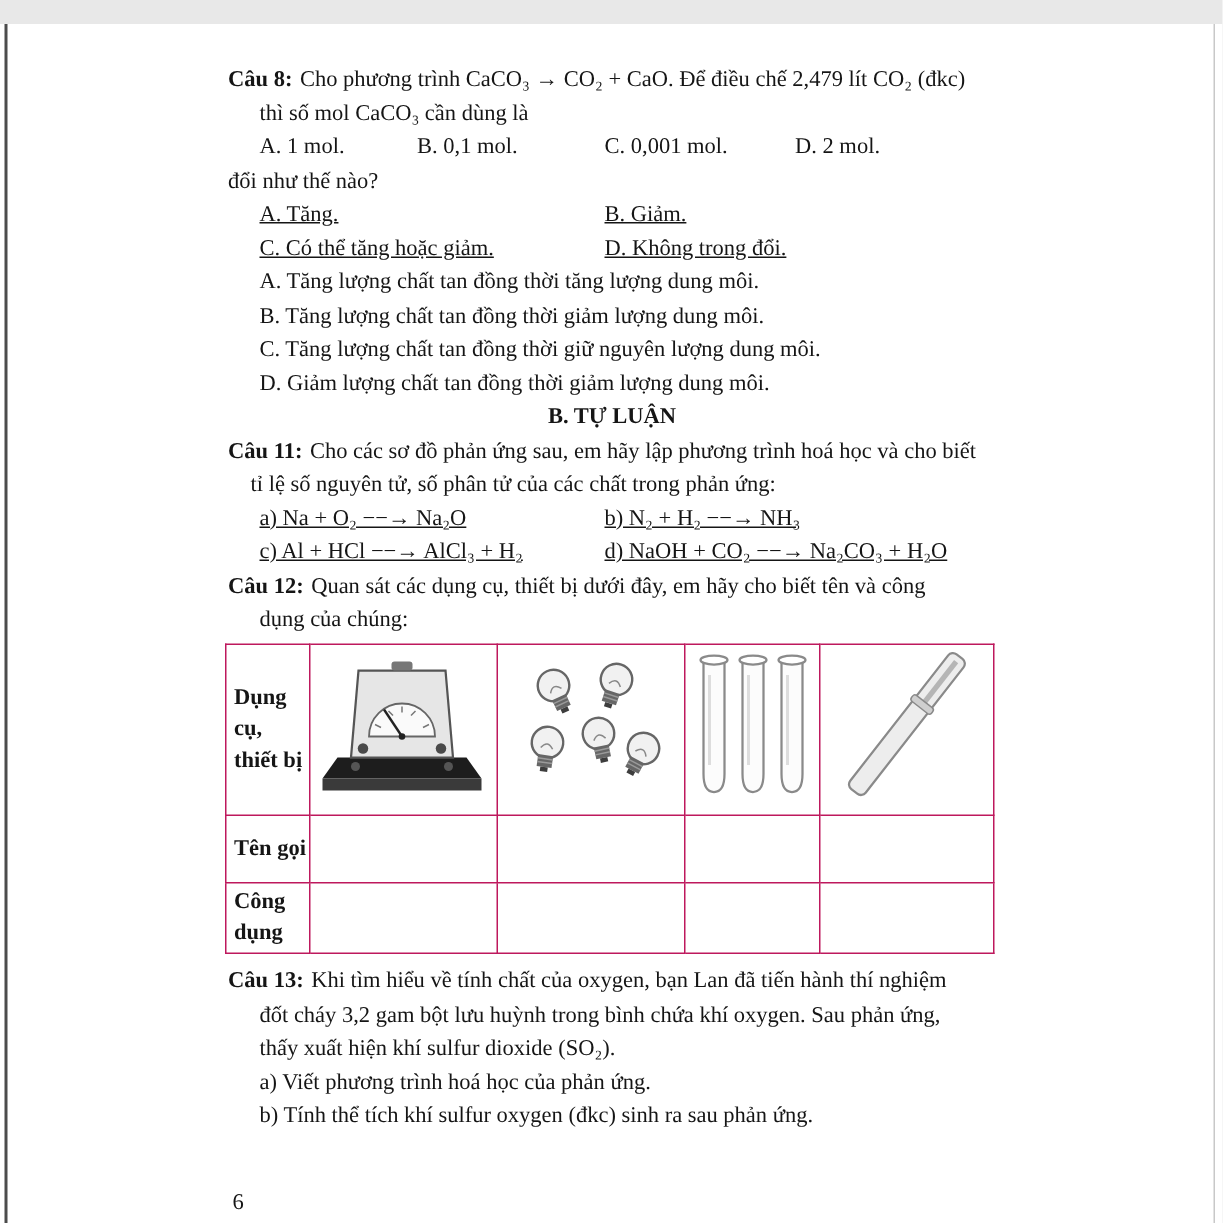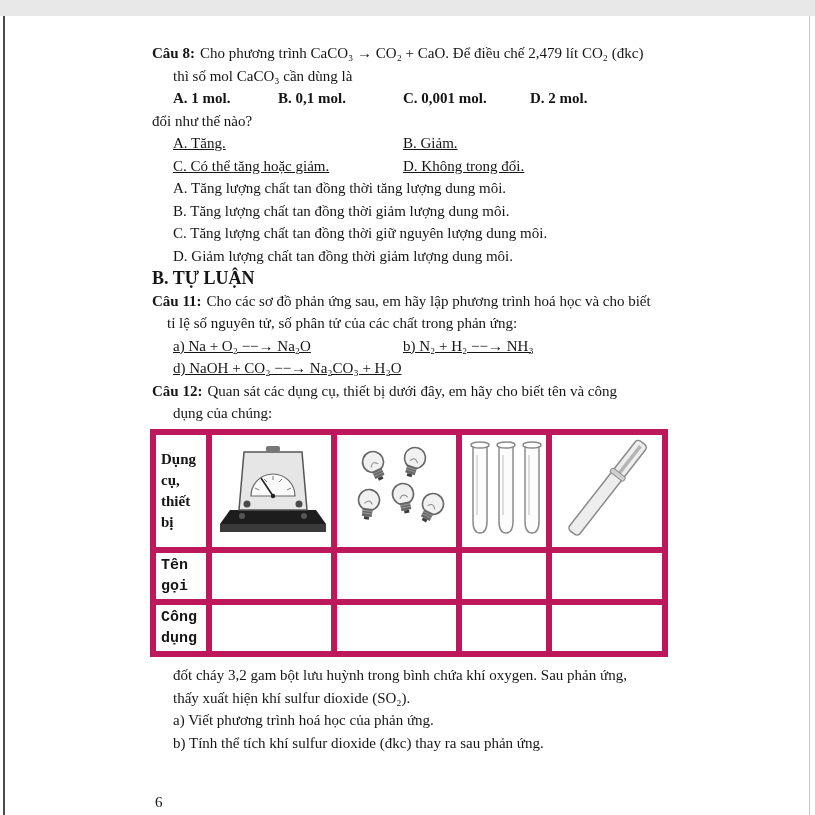--- a/index.html
+++ b/index.html
@@ -16,35 +16,35 @@
   .edge-left { position:absolute; left:3px; top:0; bottom:0; width:2px; background:#4c4c4c; }
   .edge-right { position:absolute; right:5px; top:0; bottom:0; width:1px; background:#c8c8c8; }
   .content {
     position:absolute; left:152px; top:26px; width:512px;
     font-size:15px; line-height:22.5px;
   }
   p { margin:0; }
   .qlabel { font-weight:bold; margin-right:5px; }
   .hang { padding-left:21px; }
   .hang-sm { padding-left:15px; }
-  .opt-grid-4 { display:grid; grid-template-columns:105px 125px 127px auto; padding-left:21px;font-weight:bold; }
+  .opt-grid-4 { display:grid; grid-template-columns:105px 125px 127px auto; padding-left:21px; }
   .opt-grid-2 { display:grid; grid-template-columns:230px auto; padding-left:21px;text-decoration:underline; }
-  .section-heading { text-align:left; font-weight:bold; font-size:18px; line-height:22.5px; }
+  .section-heading { text-align:center; font-weight:bold; font-size:15px; line-height:22.5px; }
   .tools-table {
     border-collapse:collapse; table-layout:fixed;
     width:512px; margin:4px 0 7px -2px;
   }
-  .tools-table td { border:6px solid #be185d; }
+  .tools-table td { border:1px solid #be185d; }
   .rowhead {
     font-weight:bold; text-align:left; vertical-align:middle;
     padding:2px 2px 2px 5px; font-size:15px; line-height:21px;
     word-wrap:break-word;
   }
   .imgcell { height:111px; text-align:center; vertical-align:middle; padding:2px; }
-  .emptyrow td { height:45px;font-family:Liberation Mono, monospace; }
+  .emptyrow td { height:45px; }
   .page-number { position:absolute; left:155px; top:778px; font-size:15px; font-family:"Liberation Serif","DejaVu Serif",serif; color:#151515; }
 </style>
 </head>
 <body>
 
 <div class="page">
   <div class="edge-left"></div>
   <div class="edge-right"></div>
 
   <div class="content">
@@ -82,20 +82,21 @@
     <p class="section-heading">B. TỰ LUẬN</p>
 
     <div>
       <p>
         <span class="qlabel">Câu 11:</span><span>Cho các sơ đồ phản ứng sau, em hãy lập phương trình hoá học và cho biết</span>
       </p>
       <p class="hang-sm">tỉ lệ số nguyên tử, số phân tử của các chất trong phản ứng:</p>
       <div class="opt-grid-2">
         <span>a) Na + O₂ −−→ Na₂O</span>
         <span>b) N₂ + H₂ −−→ NH₃</span>
+        <span>c) Al  + HCl  −−→ AlCl₃ + H₂</span>
         <span>d) NaOH + CO₂ −−→ Na₂CO₃ + H₂O</span>
       </div>
     </div>
 
     <div>
       <p>
         <span class="qlabel">Câu 12:</span><span>Quan sát các dụng cụ, thiết bị dưới đây, em hãy cho biết tên và công</span>
       </p>
       <p class="hang">dụng của chúng:</p>
 
@@ -181,22 +182,25 @@
           <td></td>
           <td></td>
           <td></td>
           <td></td>
         </tr>
       </tbody>
         </table>
     </div>
 
     <div>
+      <p>
+        <span class="qlabel">Câu 13:</span><span>Khi tìm hiểu về tính chất của oxygen, bạn Lan đã tiến hành thí nghiệm</span>
+      </p>
       <p class="hang">đốt cháy 3,2 gam bột lưu huỳnh trong bình chứa khí oxygen. Sau phản ứng,</p>
       <p class="hang">thấy xuất hiện khí sulfur dioxide (SO₂).</p>
       <p class="hang">a) Viết phương trình hoá học của phản ứng.</p>
-      <p class="hang">b) Tính thể tích khí sulfur dioxide (đkc) thay ra sau phản ứng.</p>
+      <p class="hang">b) Tính thể tích khí sulfur oxygen (đkc) sinh ra sau phản ứng.</p>
     </div>
 
   </div>
 
   <div class="page-number">6</div>
 </div>
 
 </body></html>

